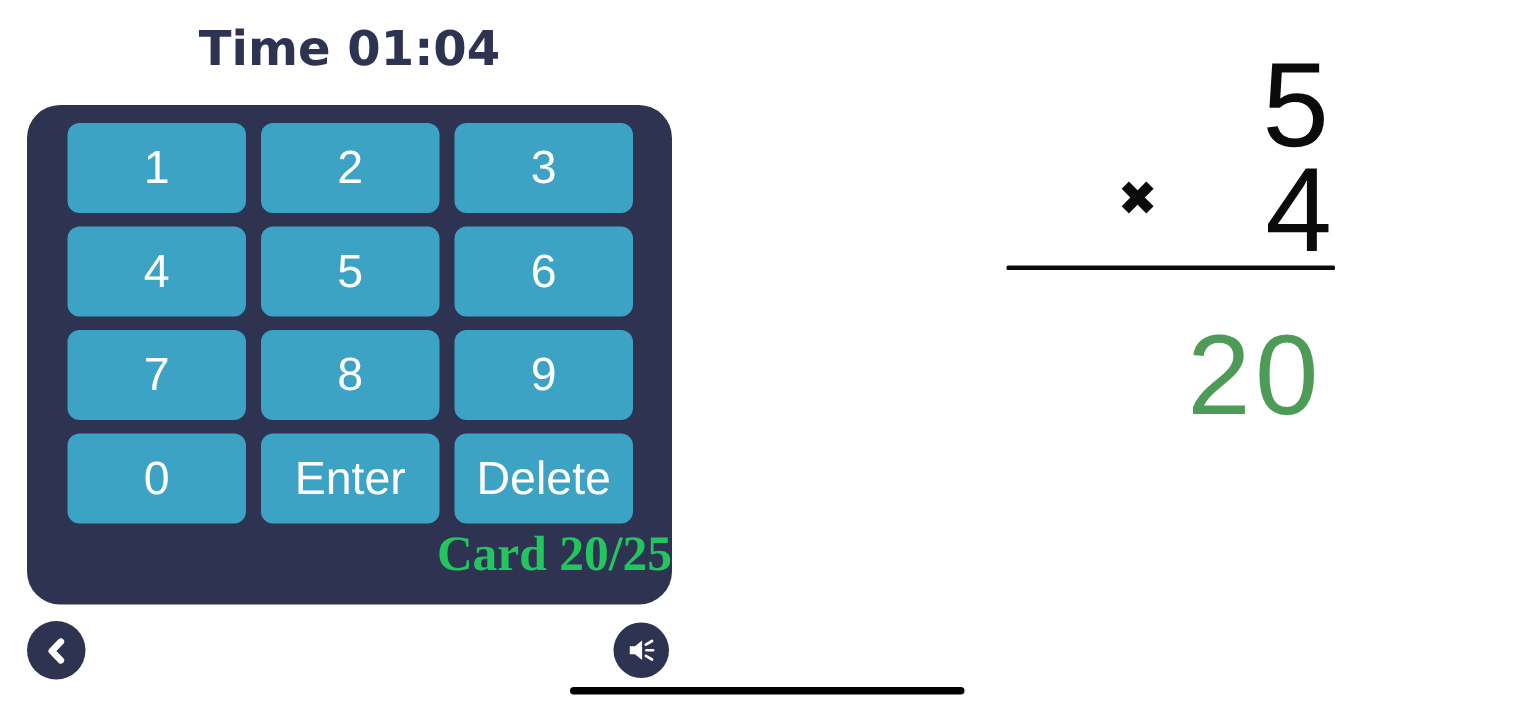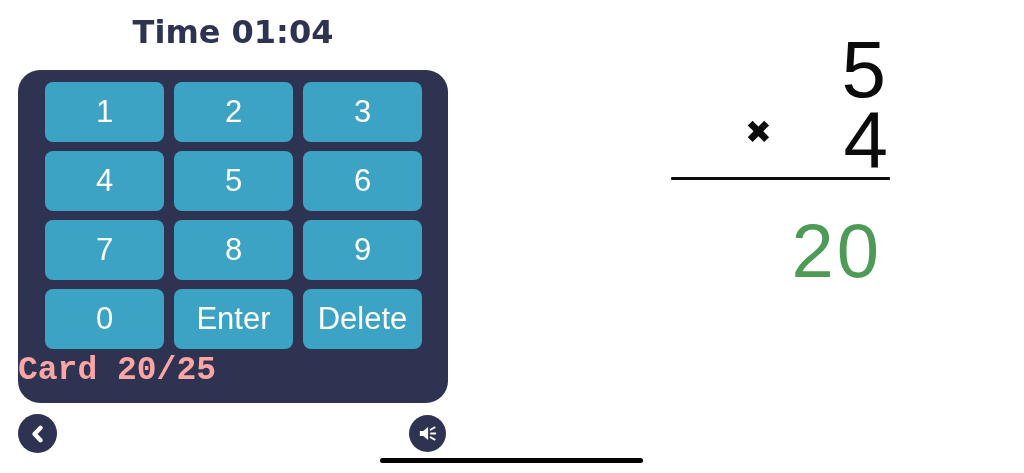--- a/index.html
+++ b/index.html
@@ -36,24 +36,24 @@
   .key {
     height: 60px;
     background: #3da3c4;
     border: none; border-radius: 8px;
     color: #ffffff; font-size: 31px; font-weight: 400;
     font-family: "Liberation Sans", sans-serif;
     display: flex; align-items: center; justify-content: center;
     cursor: pointer; padding: 0;
   }
   .card-label {
-    margin-top: 5px; text-align: left;
-    font-family: Liberation Mono, monospace;
+    margin-top: 5px; text-align: right;
+    font-family: Liberation Serif, serif;
     font-weight: 800; font-size: 33px; line-height: 1;
-    color: #fca5a5;
+    color: #22c55e;
   }
 
   
   .problem {
     position: absolute; left: 671px; top: 0;
     width: 219px; height: 300px;
     color: #0b0b0b;
     font-family: "Liberation Sans", sans-serif;
   }
   .op-top {

